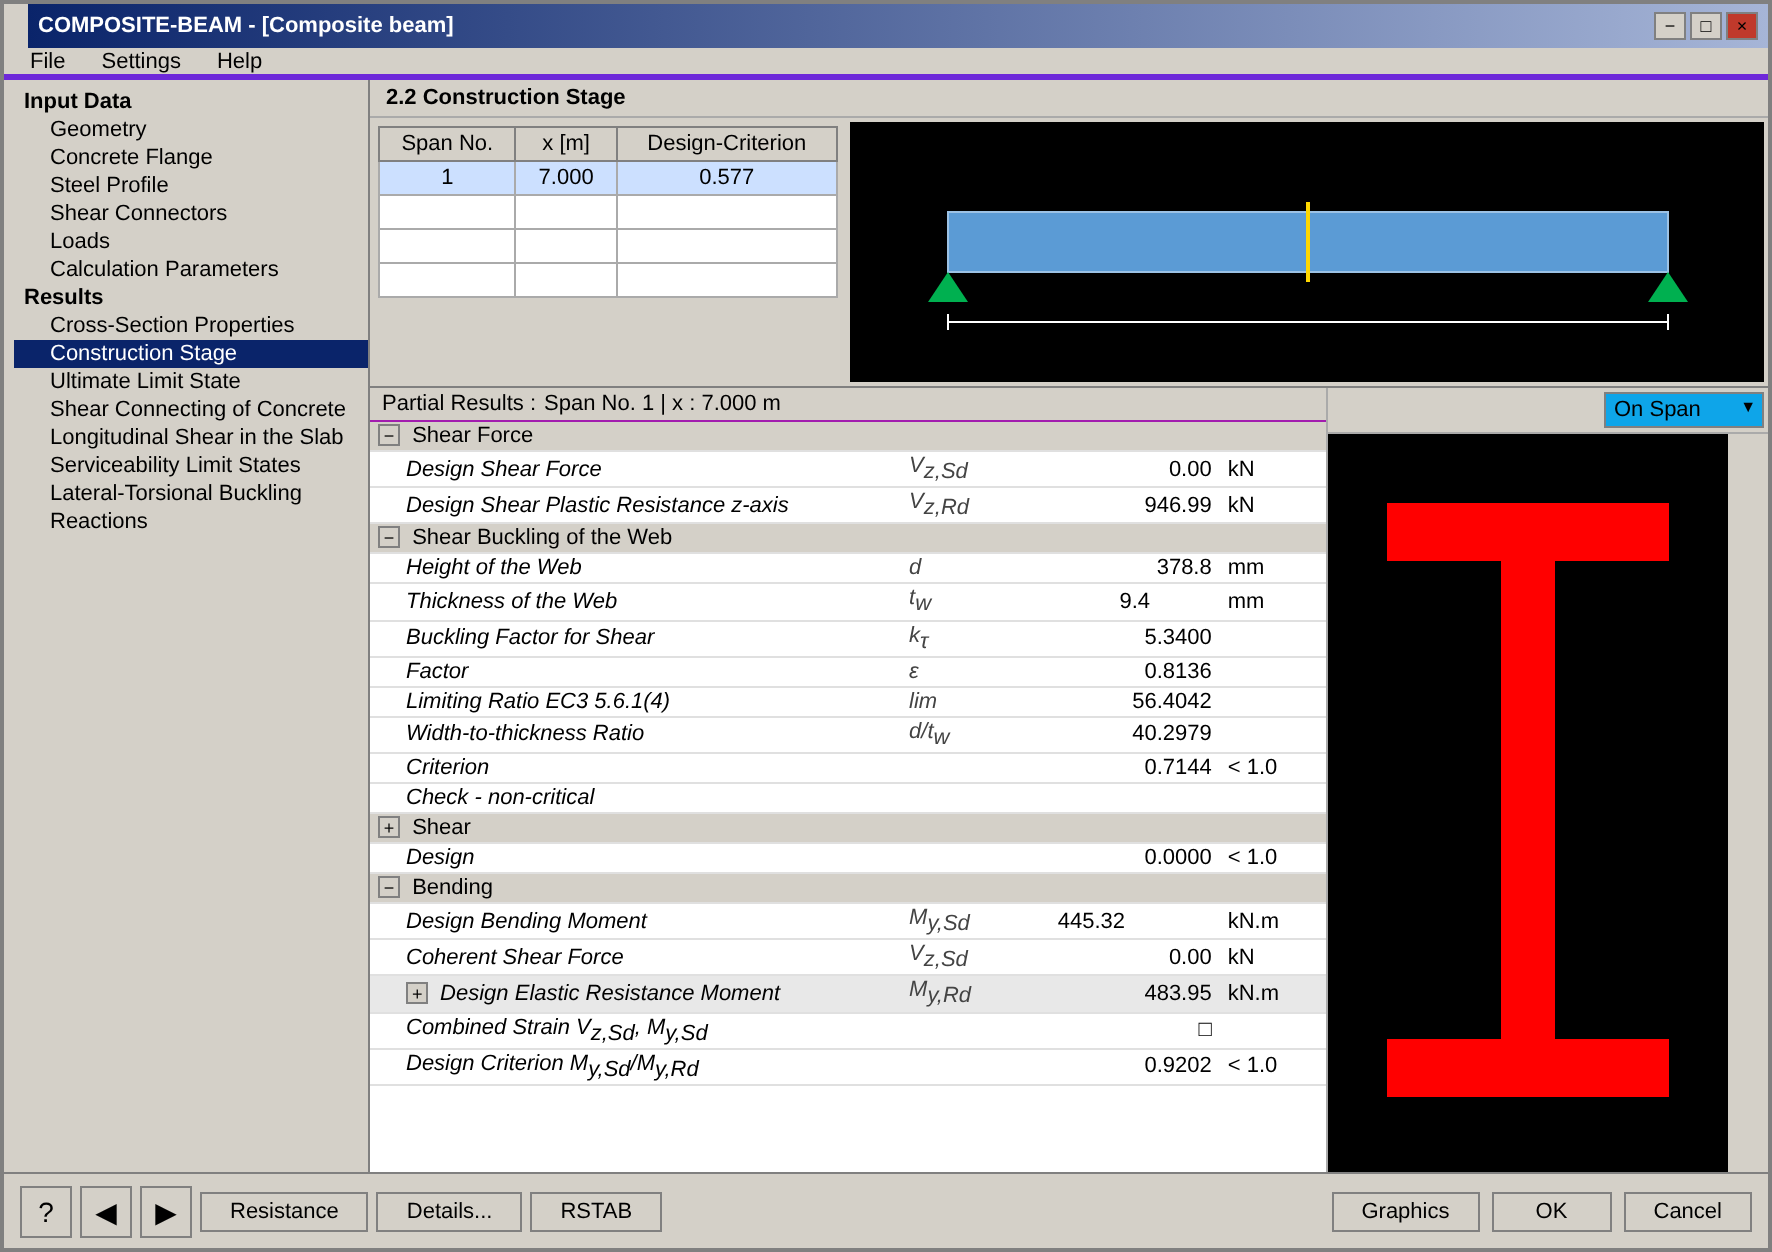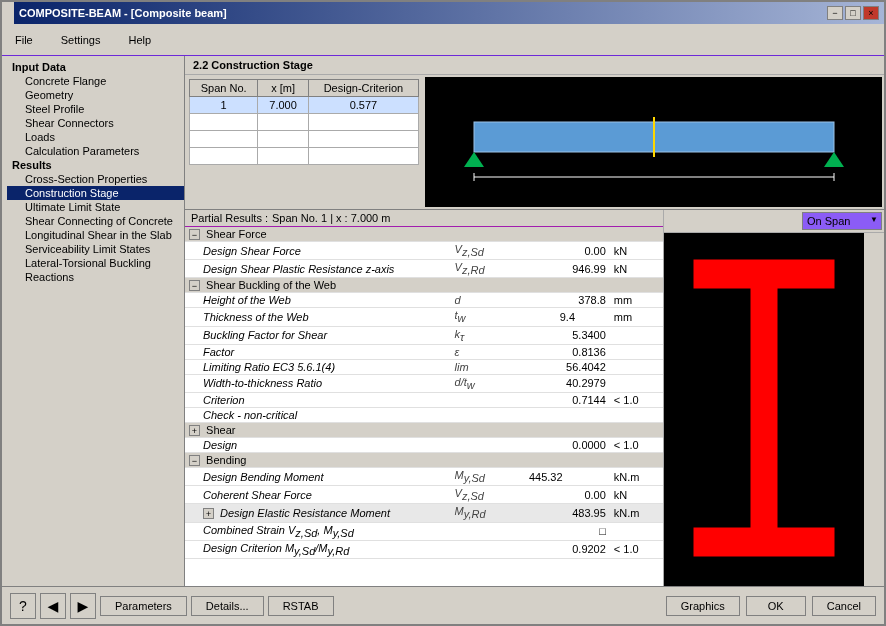--- a/index.html
+++ b/index.html
@@ -5,21 +5,21 @@
     * { box-sizing: border-box; margin: 0; padding: 0; font-family: 'Segoe UI', Tahoma, Arial, sans-serif; font-size: 11px; }
     body { background: #d4d0c8; width: 886px; height: 626px; overflow: hidden; }
 
     .window { width: 886px; height: 626px; background: #d4d0c8; border: 2px solid #808080; display: flex; flex-direction: column; }
     .title-bar { background: linear-gradient(to right, #0a246a, #a6b5d7); color: white; padding: 3px 5px; display: flex; justify-content: space-between; align-items: center; height: 22px; margin-left: 12px; }
     .title-bar-text { font-weight: bold; font-size: 11px; color: white; }
     .title-bar-controls { display: flex; gap: 2px; }
     .title-btn { width: 16px; height: 14px; background: #d4d0c8; border: 1px solid #808080; cursor: pointer; display: flex; align-items: center; justify-content: center; font-size: 9px; }
     .close-btn { background: #c0392b; }
 
-    .menu-bar { background: #d4d0c8; border-bottom: 1px solid #6d28d9; padding: 2px 5px; display: flex; gap: 12px; height: 32px; align-items: center; }
+    .menu-bar { background: #d4d0c8; border-bottom: 3px solid #6d28d9; padding: 2px 5px; display: flex; gap: 2px; height: 16px; align-items: center; }
     .menu-item { padding: 1px 8px; cursor: pointer; }
 
     .main-content { display: flex; flex: 1; overflow: hidden; }
 
     
     .left-panel { width: 183px; background: #d4d0c8; border-right: 1px solid #808080; padding: 4px 0; overflow-y: auto; flex-shrink: 0; }
     .tree-section { padding-left: 5px; }
     .tree-section-header { font-weight: bold; padding: 1px 5px; cursor: pointer; }
     .tree-item { padding: 1px 5px 1px 18px; cursor: pointer; white-space: nowrap; overflow: hidden; text-overflow: ellipsis; }
     .tree-item.selected { background: #0a246a; color: white; }
@@ -64,21 +64,21 @@
     
     .footer { border-top: 1px solid #808080; background: #d4d0c8; padding: 5px 8px; display: flex; justify-content: space-between; align-items: center; height: 38px; }
     .footer-left { display: flex; gap: 4px; align-items: center; }
     .footer-right { display: flex; gap: 6px; align-items: center; }
     .btn { background: #d4d0c8; border: 1px solid #808080; padding: 3px 14px; cursor: pointer; min-width: 60px; text-align: center; }
     .btn-primary { background: #d4d0c8; }
     .btn-icon { width: 26px; height: 26px; background: #d4d0c8; border: 1px solid #808080; cursor: pointer; display: flex; align-items: center; justify-content: center; font-size: 14px; }
 
     
     .on-span-row { display: flex; justify-content: flex-end; padding: 2px; border-bottom: 1px solid #aaa; }
-    .dropdown { background: #8b5cf6; border: 1px solid #808080; padding: 2px 16px 2px 4px; min-width: 80px; position: relative; cursor: pointer; }
+    .dropdown { background: #0ea5e9; border: 1px solid #808080; padding: 2px 16px 2px 4px; min-width: 80px; position: relative; cursor: pointer; }
     .dropdown::after { content: '▼'; position: absolute; right: 3px; top: 2px; font-size: 8px; }
   </style>
 </head>
 <body>
 
 <div class="window">
 
   <div class="title-bar">
     <span class="title-bar-text">COMPOSITE-BEAM - [Composite beam]</span>
     <div class="title-bar-controls">
@@ -92,22 +92,22 @@
     <span class="menu-item">File</span>
     <span class="menu-item">Settings</span>
     <span class="menu-item">Help</span>
   </div>
 
   <div class="main-content">
 
     <div class="left-panel">
       <div class="tree-section">
         <div class="tree-section-header section">Input Data</div>
+        <div class="tree-item">Geometry</div>
         <div class="tree-item">Concrete Flange</div>
-        <div class="tree-item">Geometry</div>
         <div class="tree-item">Steel Profile</div>
         <div class="tree-item">Shear Connectors</div>
         <div class="tree-item">Loads</div>
         <div class="tree-item">Calculation Parameters</div>
       </div>
       <div class="tree-section">
         <div class="tree-section-header section">Results</div>
         <div class="tree-item">Cross-Section Properties</div>
         <div class="tree-item selected">Construction Stage</div>
         <div class="tree-item">Ultimate Limit State</div>
@@ -355,21 +355,21 @@
       </div>
 
     </div>
   </div>
 
   <div class="footer">
     <div class="footer-left">
       <button class="btn-icon" title="Help">?</button>
       <button class="btn-icon" title="Back">◀</button>
       <button class="btn-icon" title="Forward">▶</button>
-      <button class="btn">Parameters</button>
+      <button class="btn">Resistance</button>
       <button class="btn">Details...</button>
       <button class="btn">RSTAB</button>
     </div>
     <div class="footer-right">
       <button class="btn">Graphics</button>
       <button class="btn btn-primary">OK</button>
       <button class="btn">Cancel</button>
     </div>
   </div>
 </div>

